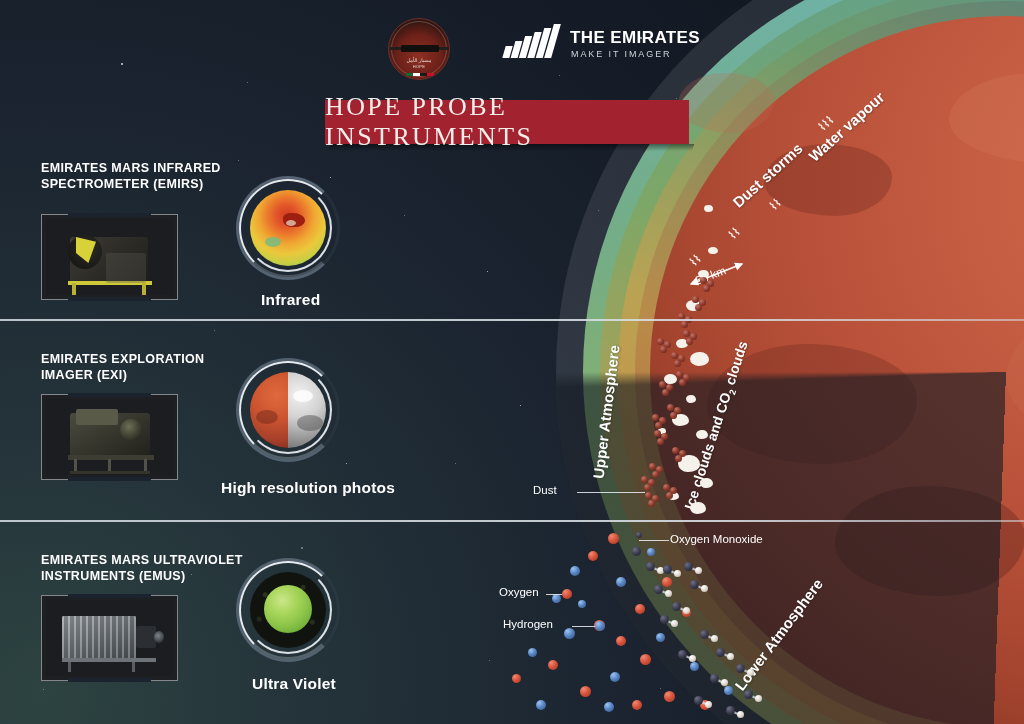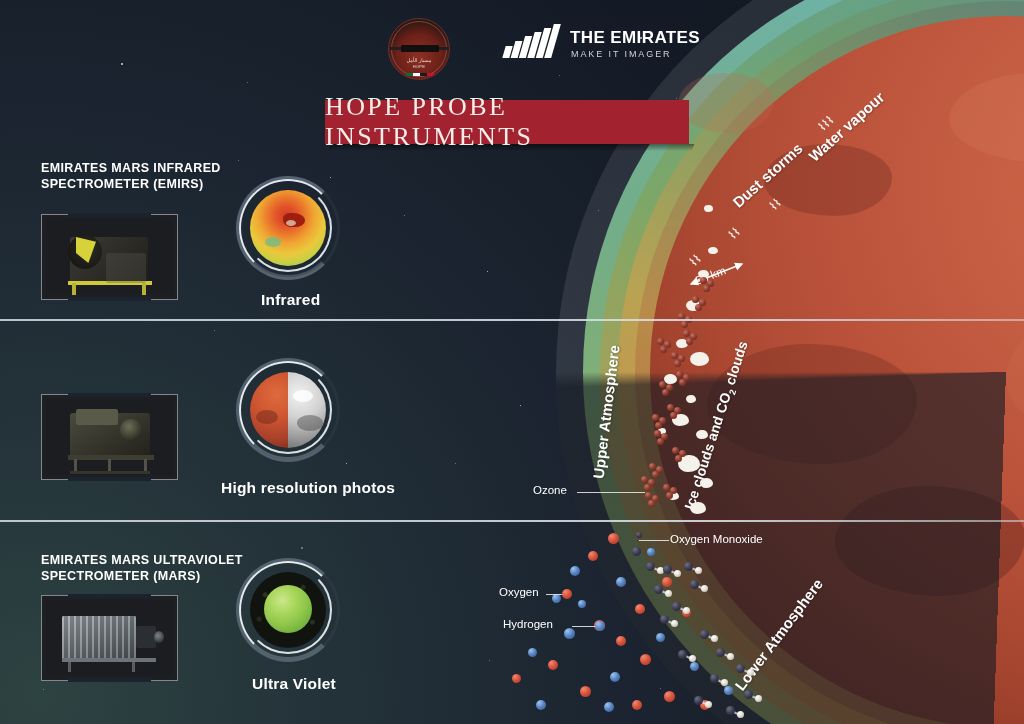--- a/index.html
+++ b/index.html
@@ -360,21 +360,21 @@
       <div class="mol" style="left: 679px; top: 379px; width: 7px; height: 7px; background: radial-gradient(circle at 32% 28%, rgb(196, 117, 106) 0%, rgb(142, 59, 44) 50%, rgb(92, 33, 24) 100%);"></div>
       <div class="mol" style="left: 652px; top: 414px; width: 7px; height: 7px; background: radial-gradient(circle at 32% 28%, rgb(196, 117, 106) 0%, rgb(142, 59, 44) 50%, rgb(92, 33, 24) 100%);"></div>
       <div class="mol" style="left: 659px; top: 417px; width: 7px; height: 7px; background: radial-gradient(circle at 32% 28%, rgb(196, 117, 106) 0%, rgb(142, 59, 44) 50%, rgb(92, 33, 24) 100%);"></div>
       <div class="mol" style="left: 655px; top: 422px; width: 7px; height: 7px; background: radial-gradient(circle at 32% 28%, rgb(196, 117, 106) 0%, rgb(142, 59, 44) 50%, rgb(92, 33, 24) 100%);"></div>
       <div class="mol" style="left: 641px; top: 476px; width: 7px; height: 7px; background: radial-gradient(circle at 32% 28%, rgb(196, 117, 106) 0%, rgb(142, 59, 44) 50%, rgb(92, 33, 24) 100%);"></div>
       <div class="mol" style="left: 648px; top: 479px; width: 7px; height: 7px; background: radial-gradient(circle at 32% 28%, rgb(196, 117, 106) 0%, rgb(142, 59, 44) 50%, rgb(92, 33, 24) 100%);"></div>
       <div class="mol" style="left: 644px; top: 484px; width: 7px; height: 7px; background: radial-gradient(circle at 32% 28%, rgb(196, 117, 106) 0%, rgb(142, 59, 44) 50%, rgb(92, 33, 24) 100%);"></div>
     </div>
 
   <div class="callout-label" style="left:533px;top:484px;">
-    <span>Ozone</span>
+    <span>Dust</span>
   </div>
   <div class="leader" style="left:577px;top:492px;width:68px;"></div>
 
   <div id="particle-field">
       <div class="mol mol-red" style="left: 608px; top: 533px; width: 11px; height: 11px;"></div>
       <div class="mol mol-blue" style="left: 570px; top: 566px; width: 10px; height: 10px;"></div>
       <div class="mol mol-blue" style="left: 552px; top: 594px; width: 9px; height: 9px;"></div>
       <div class="mol mol-red" style="left: 588px; top: 551px; width: 10px; height: 10px;"></div>
       <div class="mol mol-blue" style="left: 564px; top: 628px; width: 11px; height: 11px;"></div>
       <div class="mol mol-red" style="left: 594px; top: 620px; width: 11px; height: 11px;"></div>
@@ -550,20 +550,24 @@
          background:radial-gradient(circle at 48% 34%, #d13c20 0%, #e2542a 16%, #eb7b2c 30%, #f0a733 44%, #ebc83c 60%, #c9cf42 74%, #7fbf6a 88%, #4fb09a 100%);">
       <div style="position:absolute;left:44%;top:30%;width:22px;height:14px;background:#9e1e10;border-radius:40% 60% 50% 50%;"></div>
       <div style="position:absolute;left:20%;top:62%;width:16px;height:10px;background:#6fbd86;border-radius:50%;opacity:.8;"></div>
       <div style="position:absolute;left:48%;top:40%;width:10px;height:6px;background:#e8e0c8;border-radius:50%;opacity:.7;"></div>
     </div>
   </div>
   <div class="caption" style="left:261px;top:291px;">
     <span>Infrared</span>
   </div>
 
+  <div class="inst-title" style="left:41px;top:351px;width:200px;">
+    <span>EMIRATES EXPLORATION</span><br>
+    <span>IMAGER (EXI)</span>
+  </div>
   <div class="photo-frame" style="left:41px;top:394px;">
     <div class="photo-inner">
       <div style="position:absolute;left:24px;top:14px;width:80px;height:44px;background:linear-gradient(150deg,#4a4a3e,#22221c);border-radius:3px;"></div>
       <div style="position:absolute;left:30px;top:10px;width:42px;height:16px;background:#5a5a48;border-radius:2px;"></div>
       <div style="position:absolute;left:74px;top:20px;width:22px;height:22px;border-radius:50%;background:radial-gradient(circle at 40% 35%,#6e6e58,#15150f);"></div>
       <div style="position:absolute;left:22px;top:56px;width:86px;height:5px;background:#3d3d32;"></div>
       <div style="position:absolute;left:28px;top:60px;width:3px;height:14px;background:#52524a;"></div>
       <div style="position:absolute;left:62px;top:60px;width:3px;height:14px;background:#52524a;"></div>
       <div style="position:absolute;left:98px;top:60px;width:3px;height:14px;background:#52524a;"></div>
       <div style="position:absolute;left:24px;top:72px;width:80px;height:3px;background:#34342b;"></div>
@@ -580,21 +584,21 @@
       <div style="position:absolute;left:56%;top:24%;width:20px;height:12px;background:rgba(255,255,255,.8);border-radius:50%;"></div>
       <div style="position:absolute;left:62%;top:56%;width:26px;height:16px;background:rgba(70,70,70,.45);border-radius:50%;"></div>
     </div>
   </div>
   <div class="caption" style="left:221px;top:479px;">
     <span>High resolution photos</span>
   </div>
 
   <div class="inst-title" style="left:41px;top:552px;width:210px;">
     <span>EMIRATES MARS ULTRAVIOLET</span><br>
-    <span>SPECTROMETER (MARS)</span>
+    <span>INSTRUMENTS (EMUS)</span>
   </div>
   <div class="photo-frame" style="left:41px;top:595px;">
     <div class="photo-inner">
       <div style="position:absolute;left:16px;top:16px;width:74px;height:44px;background:linear-gradient(160deg,#9aa0a6,#4c5257);border-radius:2px;"></div>
       <div style="position:absolute;left:16px;top:16px;width:74px;height:44px;
            background:repeating-linear-gradient(90deg, rgba(255,255,255,.22) 0 2px, rgba(0,0,0,.18) 2px 6px);"></div>
       <div style="position:absolute;left:90px;top:26px;width:20px;height:22px;background:#2b2f33;border-radius:2px;"></div>
       <div style="position:absolute;left:108px;top:31px;width:10px;height:12px;border-radius:50%;background:radial-gradient(circle at 40% 40%,#7d858c,#15181a);"></div>
       <div style="position:absolute;left:16px;top:58px;width:94px;height:4px;background:#6d7378;"></div>
       <div style="position:absolute;left:22px;top:62px;width:3px;height:10px;background:#585e63;"></div>

